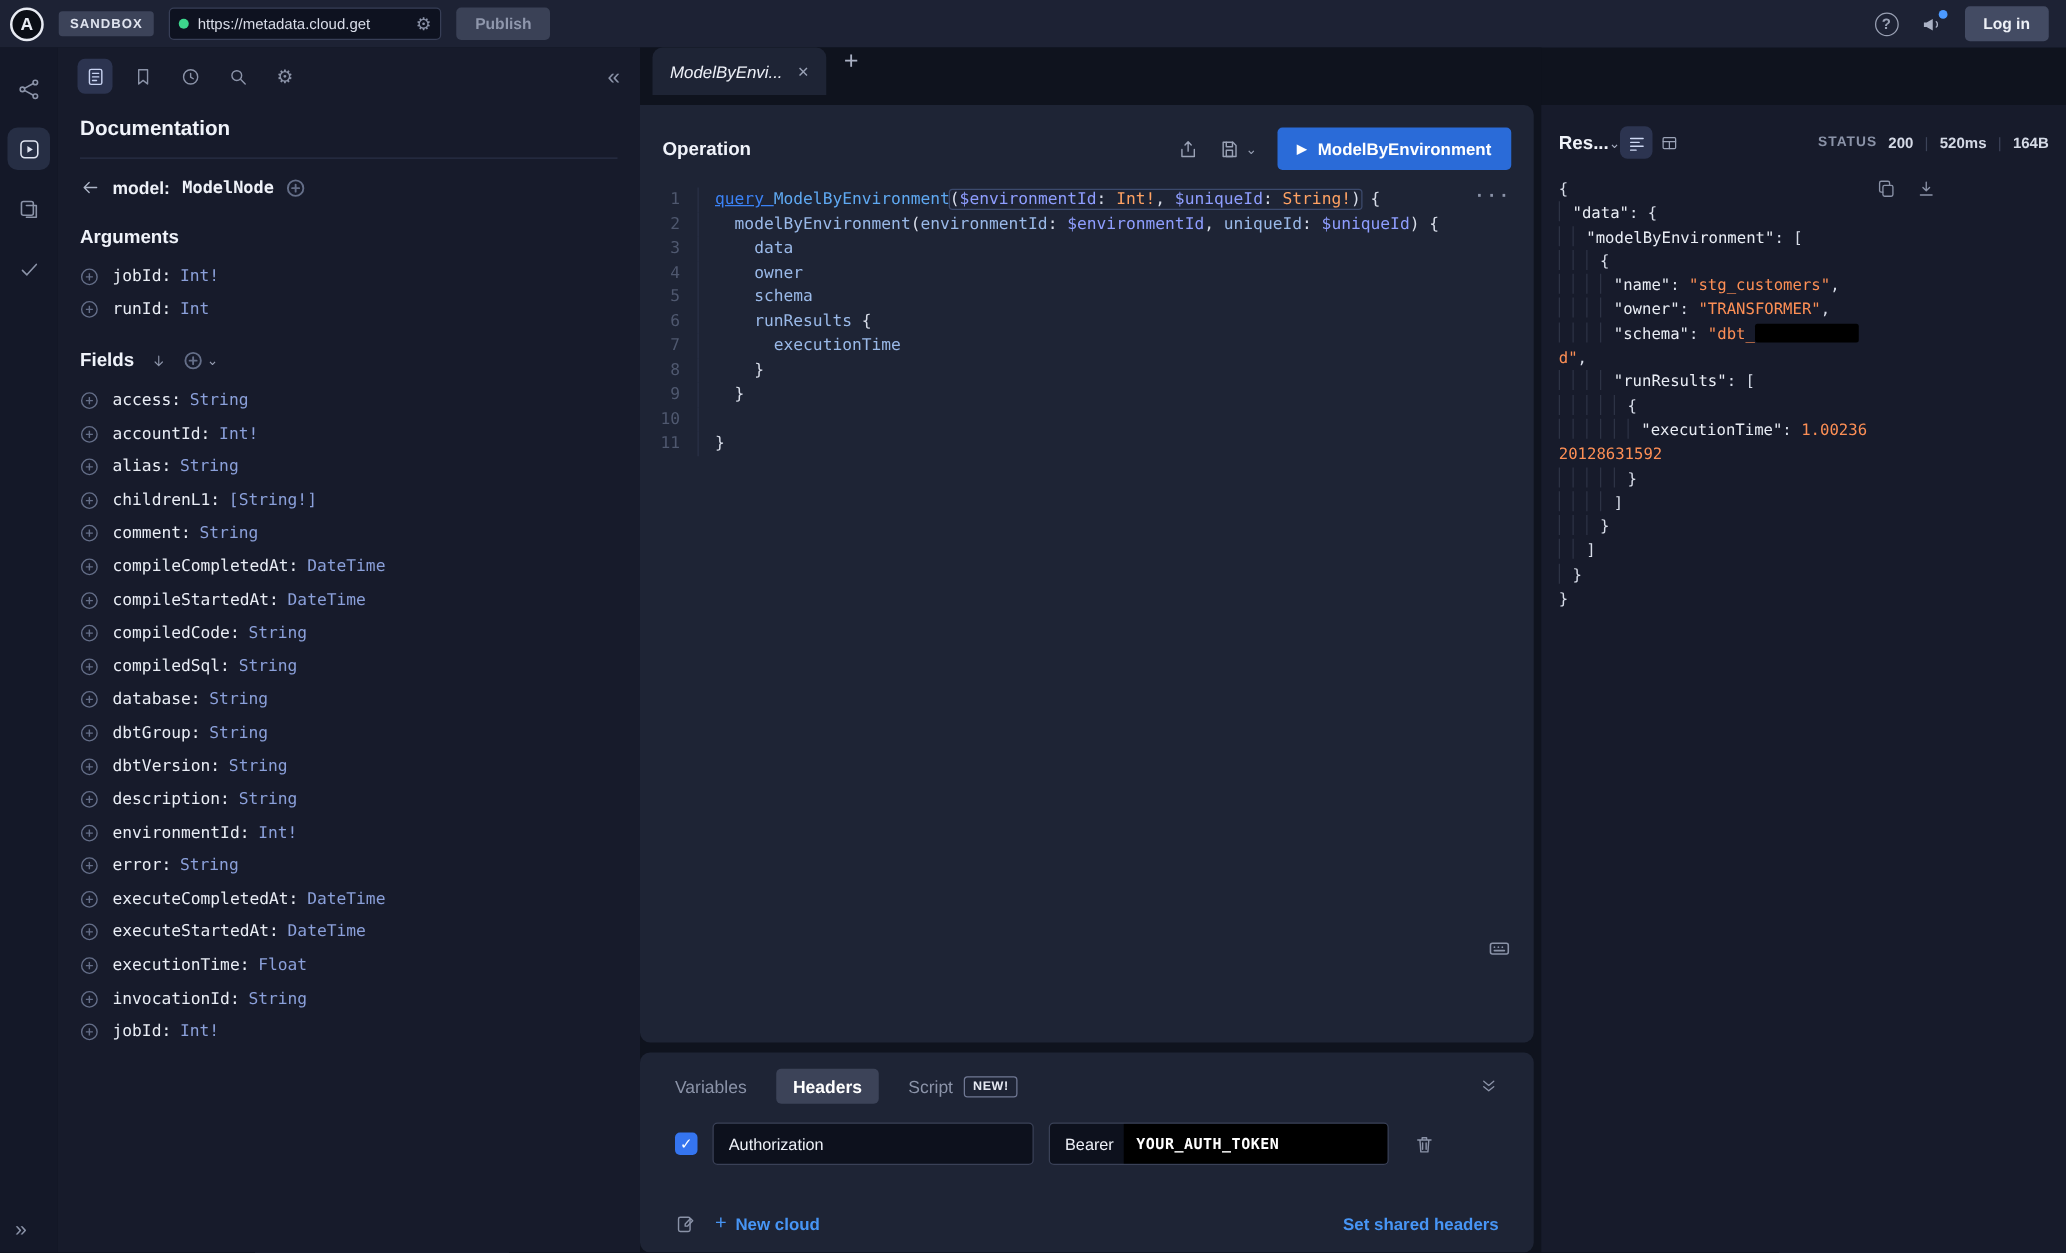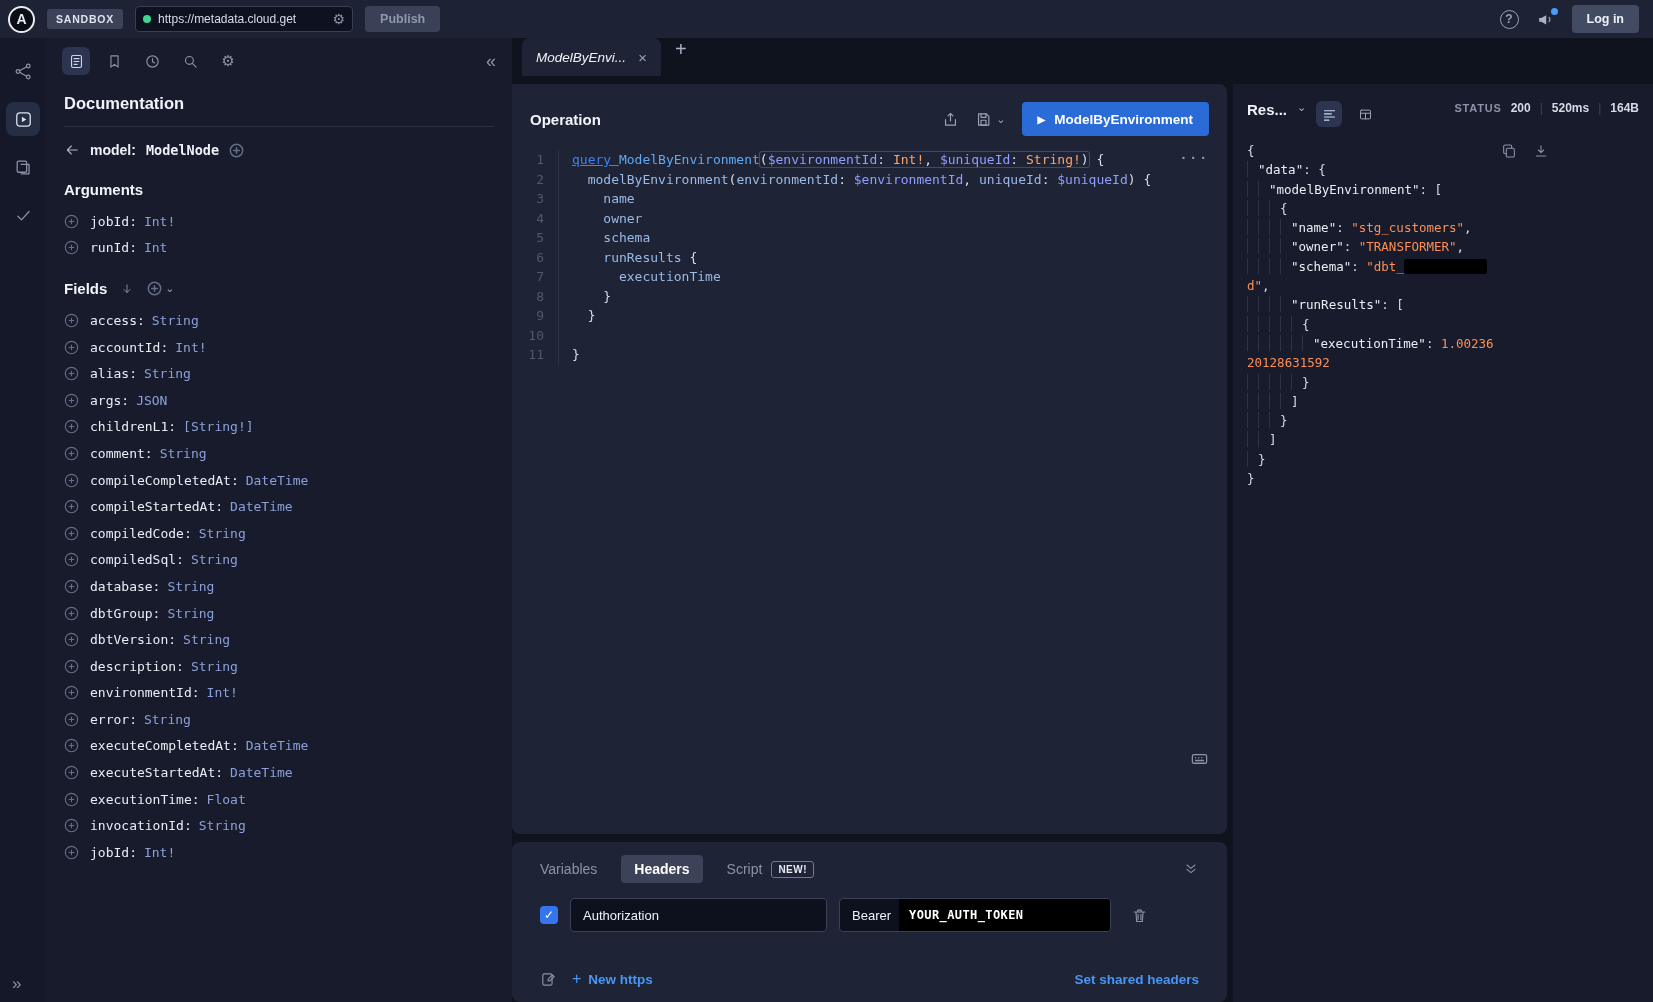--- a/index.html
+++ b/index.html
@@ -109,21 +109,21 @@
                      flex:1; height:100%; display:flex; align-items:center; padding:0 10px; letter-spacing:.4px;text-align:center; }
   .trash-icon { color:#8b93a8; margin-left:8px; }
   .bp-actions { display:flex; align-items:center; gap:15px; margin-top:auto; }
   .env-icon { color:#8b93a8; }
   .link-blue { color:#4795f5; font-weight:700; font-size:13.5px; display:flex; align-items:center; gap:7px; }
   .shared-headers { margin-left:auto; }
 
   
   .response { width:420px; background:#171b2b; margin-top:46px; margin-left:0; padding:0 14px; display:flex;
               flex-direction:column; flex:none; }
-  .resp-header { display:flex; align-items:flex-start; gap:10px; padding:17px 0 10px; }
+  .resp-header { display:flex; align-items:center; padding:17px 0 10px; }
   .resp-title { font-weight:700; font-size:15px; color:#f0f3fa; }
   .resp-chevron { color:#aab1c4; font-size:11px; }
   .resp-tool { width:26px; height:26px; border-radius:6px; display:flex; align-items:center; justify-content:center; color:#9aa2b6; }
   .resp-tool.active { background:#2c3450; color:#cfd9f4; }
   .status-group { margin-left:auto; display:flex; align-items:center; gap:9px; font-size:12px; }
   .status-label { color:#8b93a8; font-size:11px; font-weight:700; letter-spacing:.8px; }
   .status-val { color:#d5dae6; font-weight:700; }
   .status-sep { color:#3c4358; }
   .resp-body-wrap { position:relative; flex:1; font-family:"DejaVu Sans Mono", monospace; font-size:12.5px;
                     line-height:19.3px; color:#e9edf5; padding-top:4px; }
@@ -318,30 +318,20 @@
               <span class="field-name">alias:</span>
               <span class="field-type">String</span>
             </div>
             <div class="doc-field-row">
               <span class="plus-icon">
                 <svg width="15" height="15" viewBox="0 0 16 16" fill="none" stroke="currentColor" stroke-width="1.2">
                   <circle cx="8" cy="8" r="6.6"></circle>
                   <path d="M8 5v6M5 8h6"></path>
                 </svg>
               </span>
-              <span class="field-name">args:</span>
-              <span class="field-type">JSON</span>
-            </div>
-            <div class="doc-field-row">
-              <span class="plus-icon">
-                <svg width="15" height="15" viewBox="0 0 16 16" fill="none" stroke="currentColor" stroke-width="1.2">
-                  <circle cx="8" cy="8" r="6.6"></circle>
-                  <path d="M8 5v6M5 8h6"></path>
-                </svg>
-              </span>
               <span class="field-name">childrenL1:</span>
               <span class="field-type">[String!]</span>
             </div>
             <div class="doc-field-row">
               <span class="plus-icon">
                 <svg width="15" height="15" viewBox="0 0 16 16" fill="none" stroke="currentColor" stroke-width="1.2">
                   <circle cx="8" cy="8" r="6.6"></circle>
                   <path d="M8 5v6M5 8h6"></path>
                 </svg>
               </span>
@@ -541,21 +531,21 @@
               <div class="code-line">
                 <span class="code-gutter">1</span>
                 <span class="code-content"><span class="tok-kw">query </span><span class="tok-op">ModelByEnvironment</span><span class="tok-grp"><span class="tok-p">(</span><span class="tok-var">$environmentId</span><span class="tok-p">: </span><span class="tok-ty">Int!</span><span class="tok-p">, </span><span class="tok-var">$uniqueId</span><span class="tok-p">: </span><span class="tok-ty">String!</span><span class="tok-p">)</span></span><span class="tok-p"> {</span></span>
               </div>
               <div class="code-line">
                 <span class="code-gutter">2</span>
                 <span class="code-content"><span class="tok-p">  </span><span class="tok-fl">modelByEnvironment</span><span class="tok-p">(</span><span class="tok-fl">environmentId</span><span class="tok-p">: </span><span class="tok-var">$environmentId</span><span class="tok-p">, </span><span class="tok-fl">uniqueId</span><span class="tok-p">: </span><span class="tok-var">$uniqueId</span><span class="tok-p">) {</span></span>
               </div>
               <div class="code-line">
                 <span class="code-gutter">3</span>
-                <span class="code-content"><span class="tok-p">    </span><span class="tok-fl">name</span></span>
+                <span class="code-content"><span class="tok-p">    </span><span class="tok-fl">data</span></span>
               </div>
               <div class="code-line">
                 <span class="code-gutter">4</span>
                 <span class="code-content"><span class="tok-p">    </span><span class="tok-fl">owner</span></span>
               </div>
               <div class="code-line">
                 <span class="code-gutter">5</span>
                 <span class="code-content"><span class="tok-p">    </span><span class="tok-fl">schema</span></span>
               </div>
               <div class="code-line">
@@ -624,21 +614,21 @@
 
         <div class="bp-actions">
           <span class="env-icon">
             <svg width="17" height="17" viewBox="0 0 24 24" class="ico">
                 <rect x="4" y="4" width="13" height="16" rx="2"></rect>
                 <path d="M14 14l6-6-2.5-2.5-6 6V14z"></path>
               </svg>
           </span>
           <span class="link-blue">
             <span style="font-size:16px; font-weight:400;">+</span>
-            <span>New https</span>
+            <span>New cloud</span>
           </span>
           <span class="link-blue shared-headers">Set shared headers</span>
         </div>
       </section>
     </main>
 
     <aside class="response">
       <div class="resp-header">
         <span class="resp-title">Res...</span>
         <span class="resp-chevron">⌄</span>

